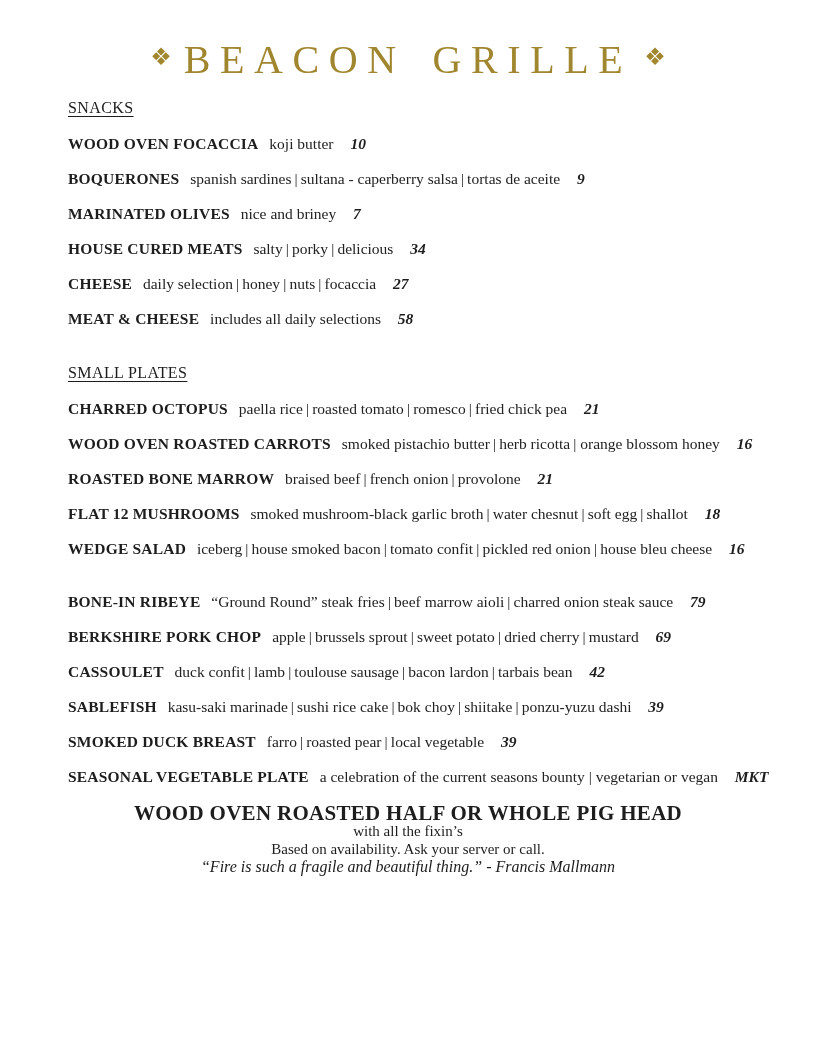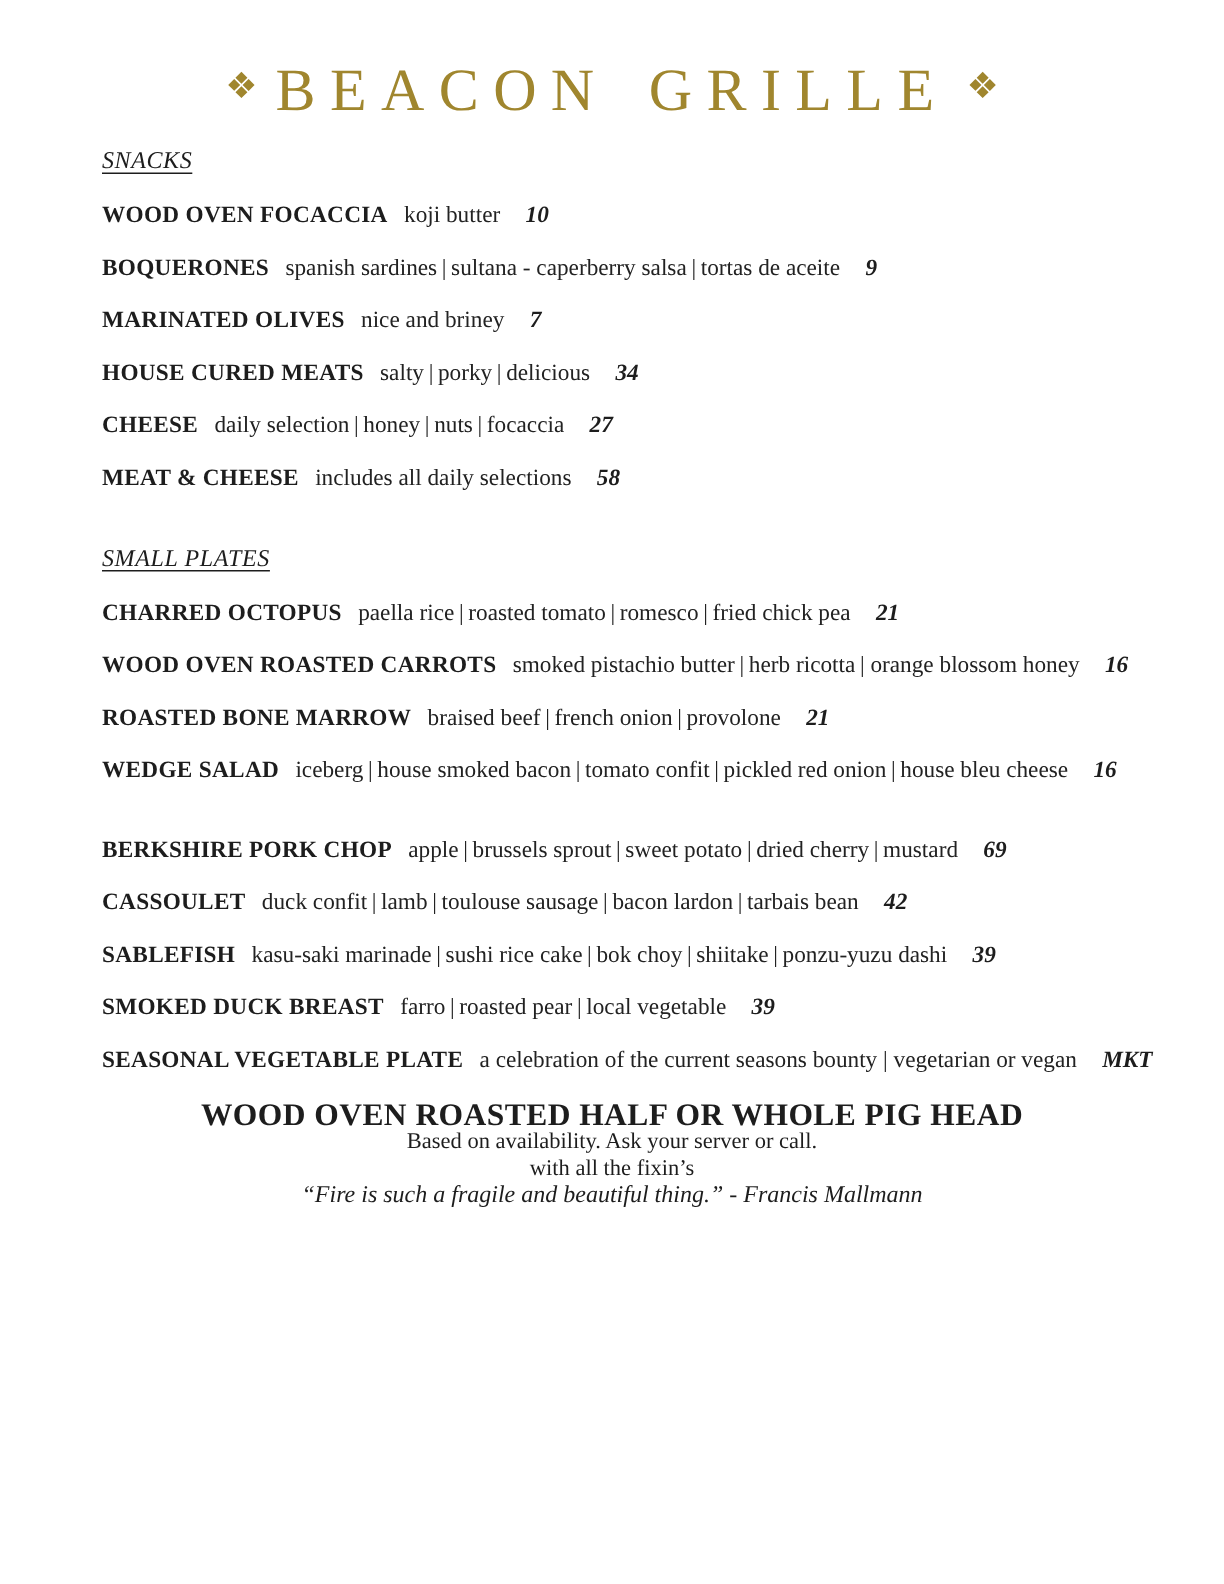--- a/index.html
+++ b/index.html
@@ -44,21 +44,20 @@
   .diamond.left  { margin-right: 8px; }
   .diamond.right { margin-left: 8px; }
 
   .section-heading {
     font-size: 16px;
     font-weight: normal;
     margin: 0 0 19px 0;
     letter-spacing: 0.4px;
     text-decoration: underline;
     text-underline-offset: 3px;
-    font-style: italic;
   }
   .section { margin: 0; }
   .section + .section { margin-top: 37px; }
 
   .item {
     white-space: nowrap;
     font-size: 15.5px;
     line-height: 16px;
     margin: 0 0 19px 0;
   }
@@ -142,28 +141,38 @@
       <span class="item-name">WOOD OVEN ROASTED CARROTS</span>
       <span class="item-desc">smoked pistachio butter | herb ricotta | orange blossom honey</span>
       <span class="item-price">16</span>
     </div>
     <div class="item">
       <span class="item-name">ROASTED BONE MARROW</span>
       <span class="item-desc">braised beef | french onion | provolone</span>
       <span class="item-price">21</span>
     </div>
     <div class="item">
+      <span class="item-name">FLAT 12 MUSHROOMS</span>
+      <span class="item-desc">smoked mushroom-black garlic broth | water chesnut | soft egg | shallot</span>
+      <span class="item-price">18</span>
+    </div>
+    <div class="item">
       <span class="item-name">WEDGE SALAD</span>
       <span class="item-desc">iceberg | house smoked bacon | tomato confit | pickled red onion | house bleu cheese</span>
       <span class="item-price">16</span>
     </div>
   </section>
 
   <section class="section">
     <div class="item">
+      <span class="item-name">BONE-IN RIBEYE</span>
+      <span class="item-desc">“Ground Round” steak fries | beef marrow aioli | charred onion steak sauce</span>
+      <span class="item-price">79</span>
+    </div>
+    <div class="item">
       <span class="item-name">BERKSHIRE PORK CHOP</span>
       <span class="item-desc">apple | brussels sprout | sweet potato | dried cherry | mustard</span>
       <span class="item-price">69</span>
     </div>
     <div class="item">
       <span class="item-name">CASSOULET</span>
       <span class="item-desc">duck confit | lamb | toulouse sausage | bacon lardon | tarbais bean</span>
       <span class="item-price">42</span>
     </div>
     <div class="item">
@@ -178,19 +187,19 @@
     </div>
     <div class="item">
       <span class="item-name">SEASONAL VEGETABLE PLATE</span>
       <span class="item-desc">a celebration of the current seasons bounty | vegetarian or vegan</span>
       <span class="item-price">MKT</span>
     </div>
   </section>
 
   <div class="special">
     <div class="special-title">WOOD OVEN ROASTED HALF OR WHOLE PIG HEAD</div>
+    <div class="special-line">with all the fixin’s</div>
     <div class="special-line">Based on availability. Ask your server or call.</div>
-    <div class="special-line">with all the fixin’s</div>
   </div>
 
   <div class="quote">“Fire is such a fragile and beautiful thing.” - Francis Mallmann</div>
 
 </div>
 
 </body></html>

